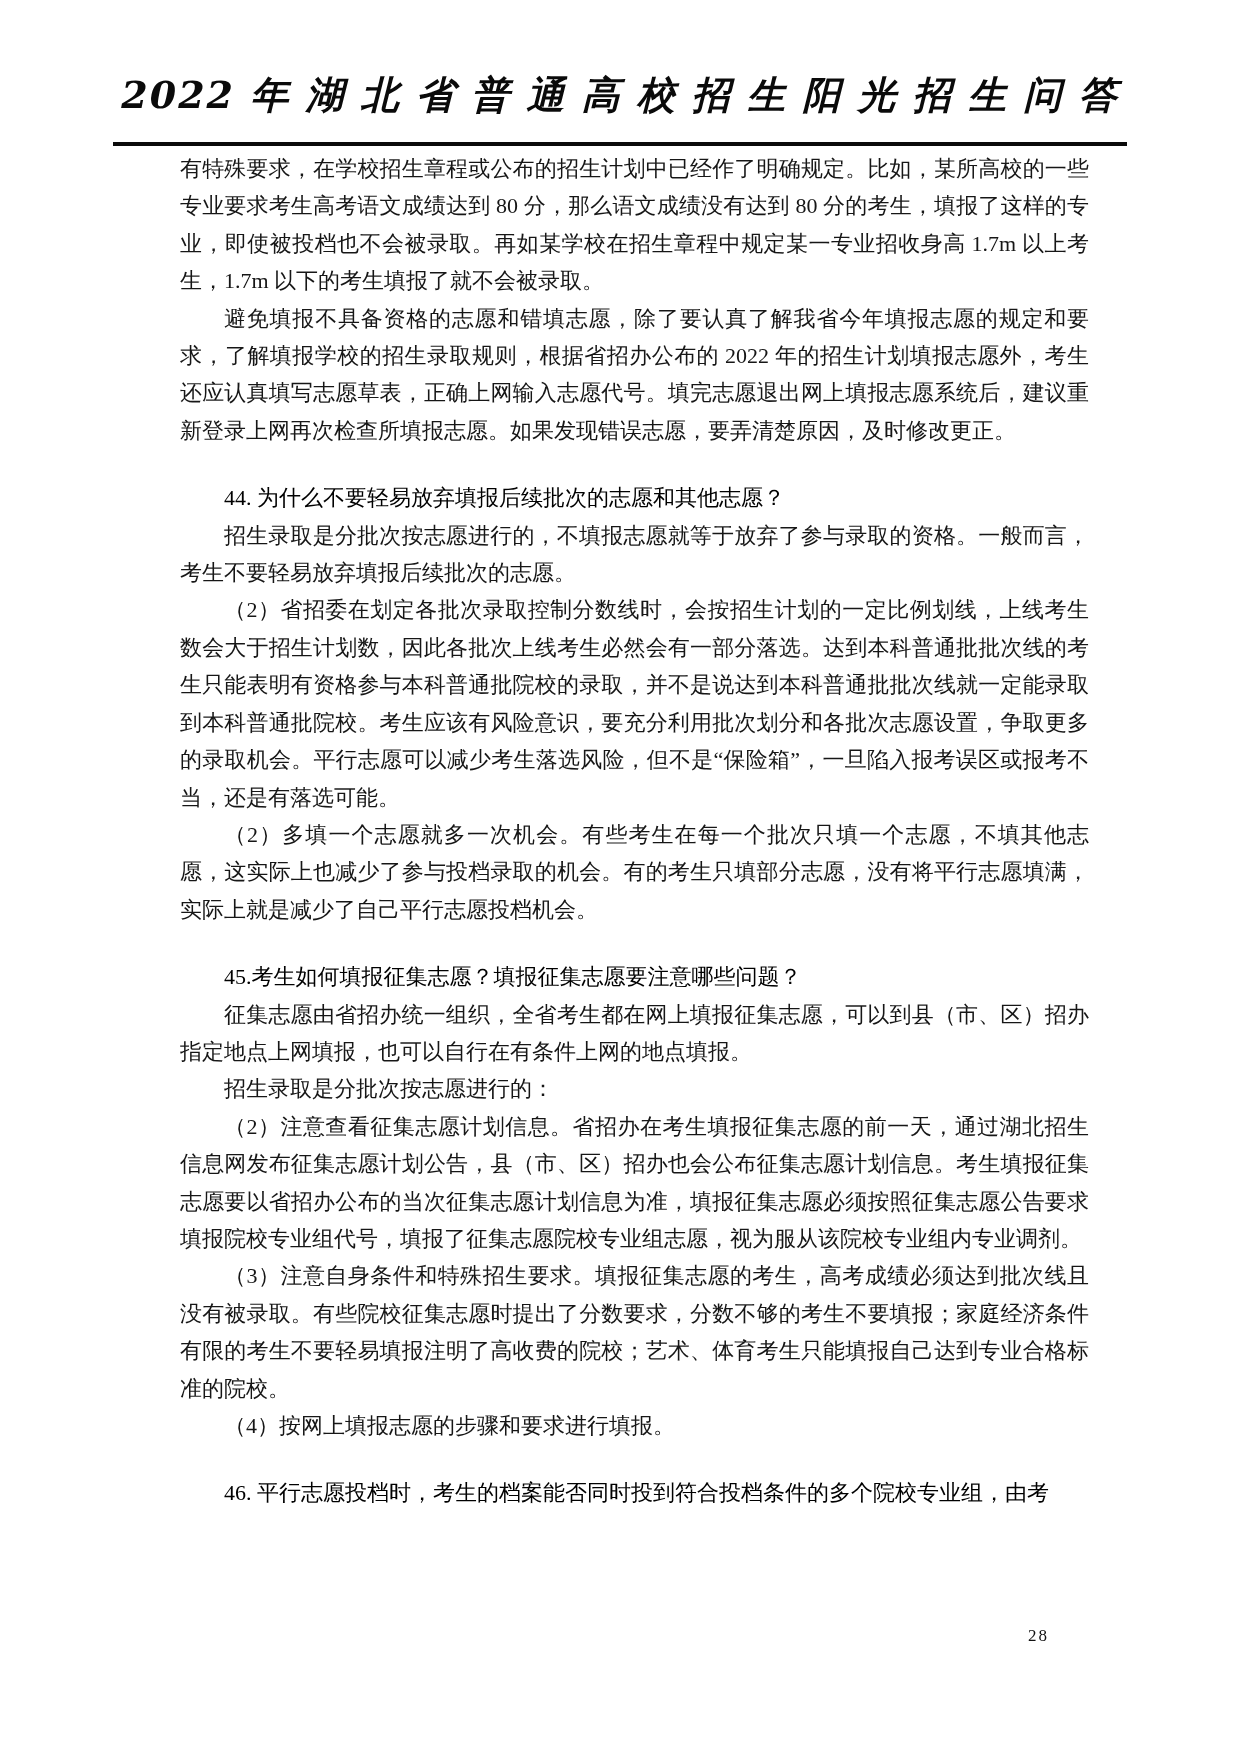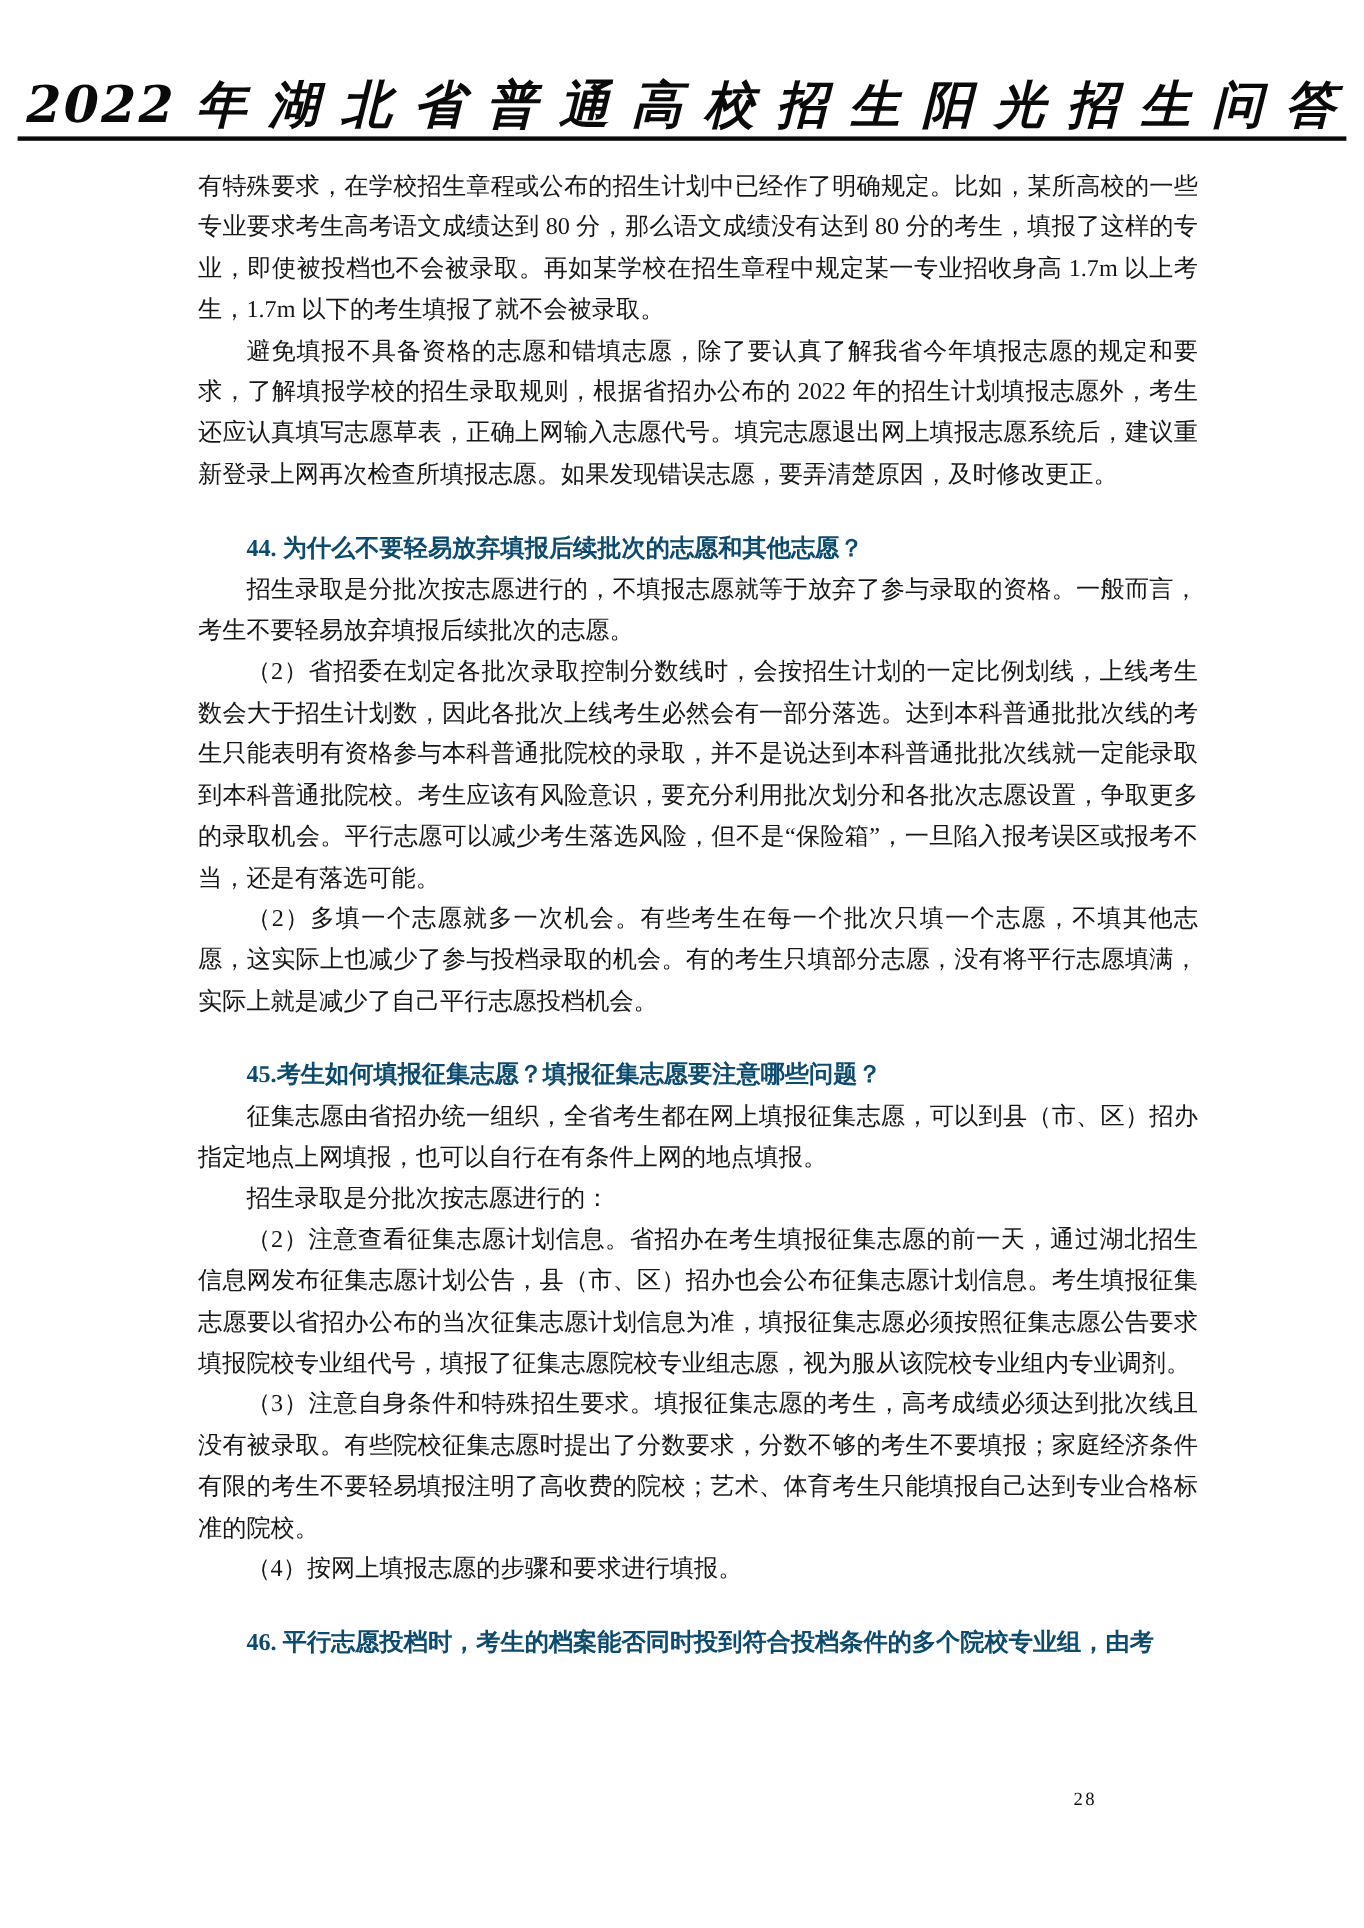--- a/index.html
+++ b/index.html
@@ -19,26 +19,26 @@
     top: 72px;
     left: 0;
     width: 100%;
     text-align: center;
   }
   .doc-header-title {
     display: inline-block;
     font-family: "DejaVu Serif", "Liberation Serif", serif;
     font-style: italic;
     font-weight: bold;
-    font-size: 46px;
+    font-size: 38px;
     line-height: 46px;
     letter-spacing: 2px;
     color: #0a0a0a;
     border-bottom: 4px solid #0a0a0a;
-    padding: 0 8px 6px 8px;
+    padding: 0 8px 24px 8px;
     white-space: nowrap;
   }
   .content {
     position: absolute;
     top: 150px;
     left: 180px;
     width: 909px;
     font-size: 22px;
     line-height: 37.4px;
     text-align: justify;
@@ -46,27 +46,27 @@
     color: #161616;
   }
   .content p {
     margin: 0;
     text-indent: 2em;
   }
   .content p.no-indent {
     text-indent: 0;
   }
   .content p.q-heading {
-    font-weight: bold;
+    font-weight: normal;
     margin-top: 30px;
-    color: #0c4a6e;
+    color: #000000;
   }
   .page-number {
     position: absolute;
-    left: 976px;
+    left: 1028px;
     top: 1626px;
     font-size: 17px;
     letter-spacing: 2px;
     color: #111111;
     font-family: "Liberation Serif", "DejaVu Serif", serif;
   }
 </style>
 </head>
 <body>
 

